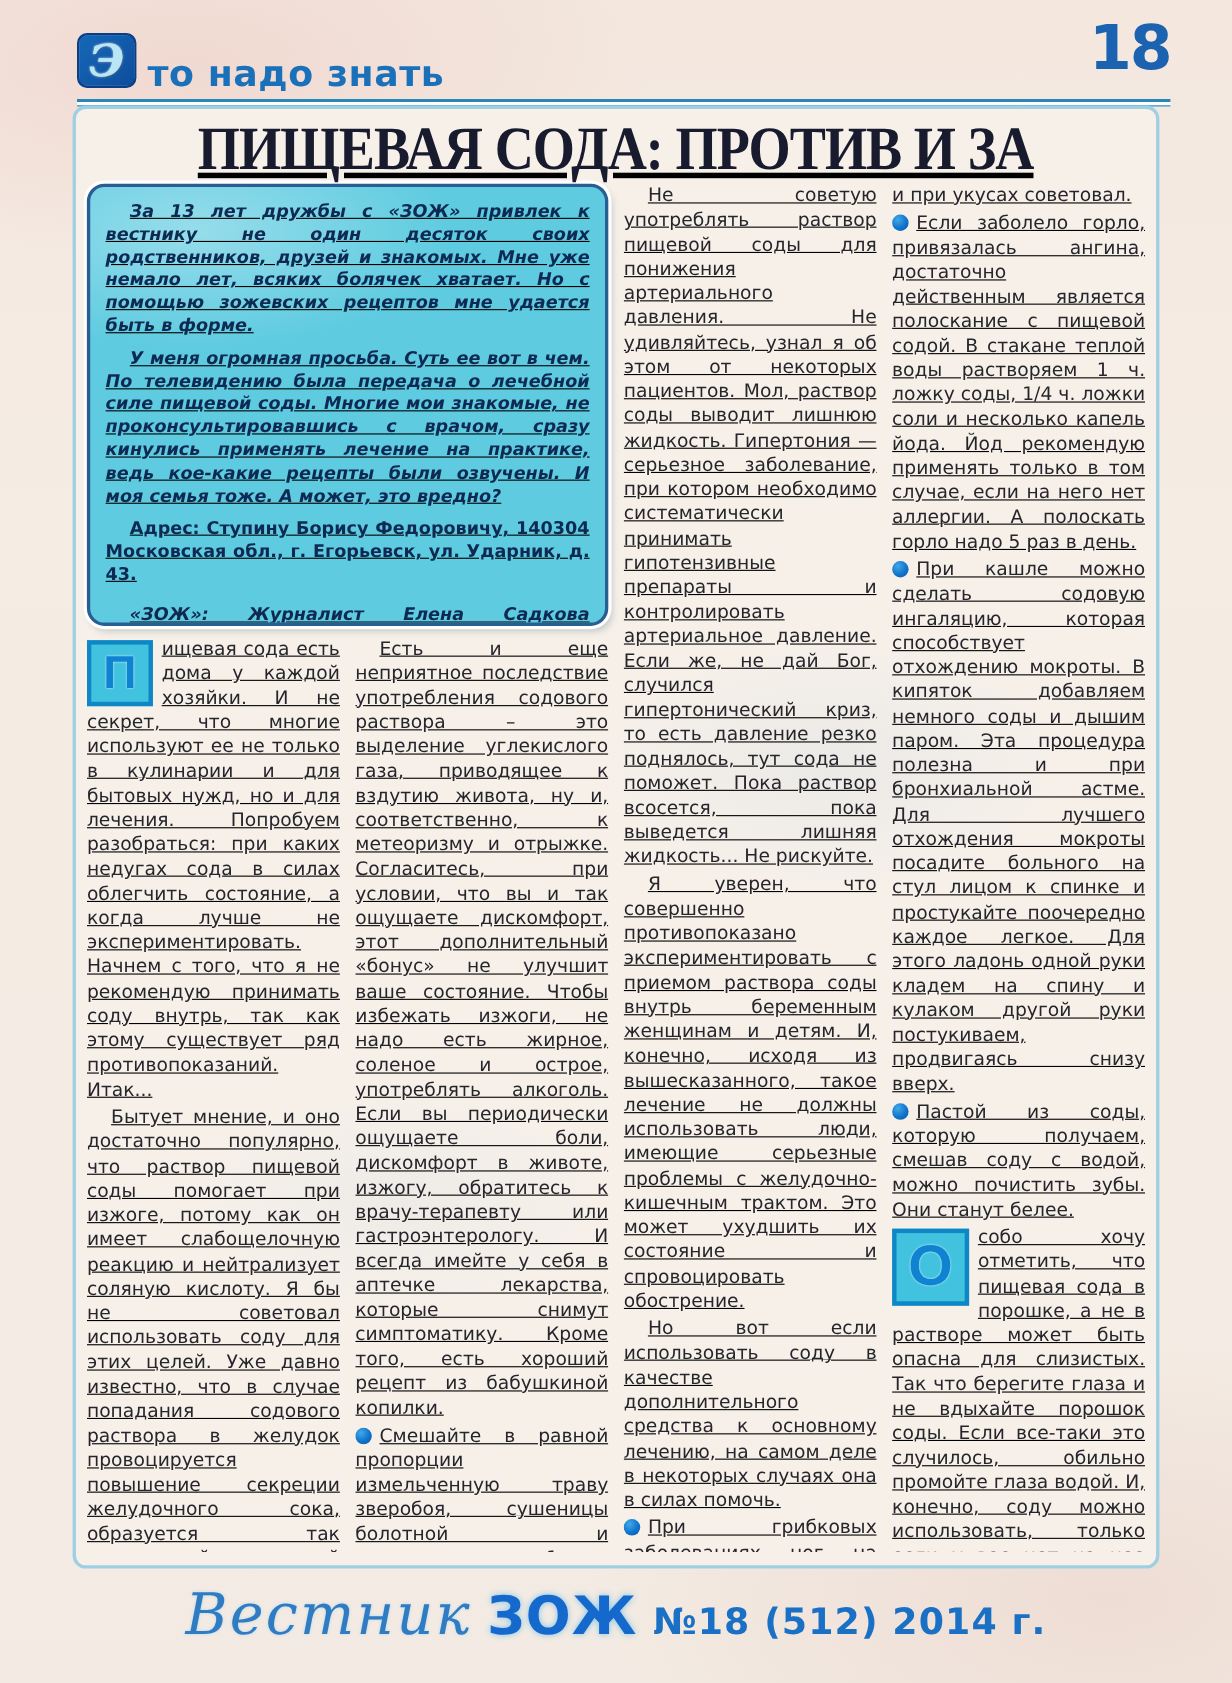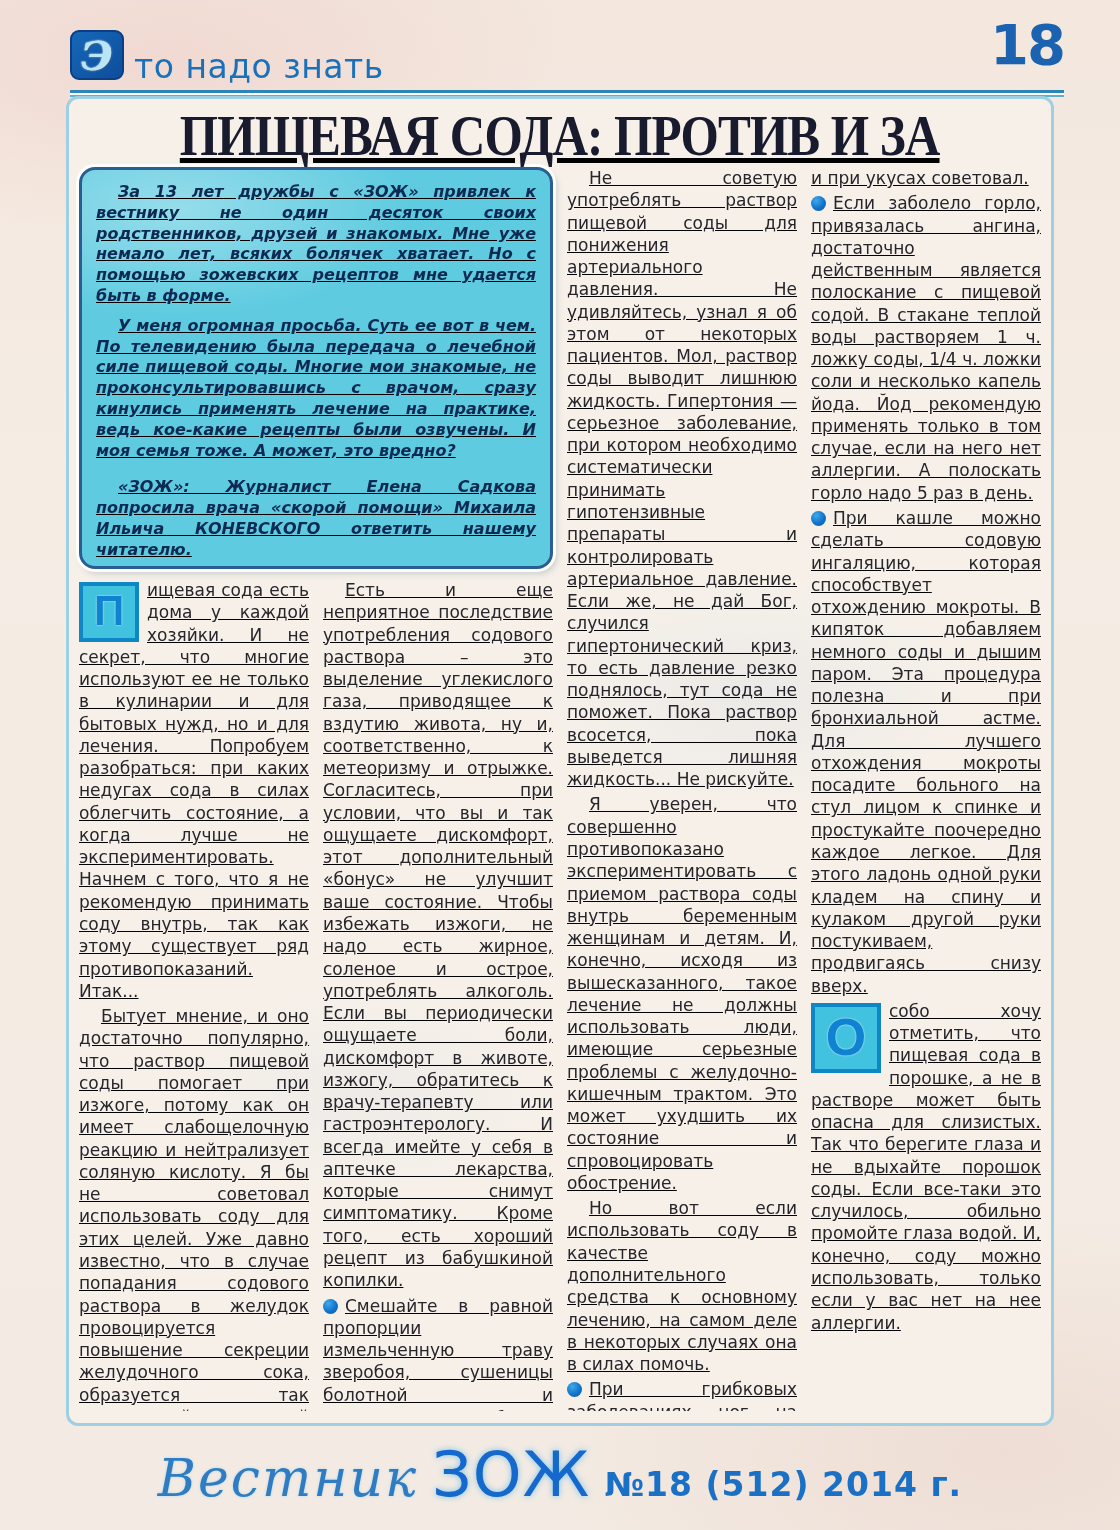--- a/index.html
+++ b/index.html
@@ -27,21 +27,21 @@
     background:linear-gradient(135deg,#1668b8,#0d4d9c);
     border-radius:9px; border:2px solid #0a3f85;
     display:flex; align-items:center; justify-content:center;
   }
   .logo-box span{
     font-family:"DejaVu Serif", serif; font-style:italic; font-weight:bold;
     font-size:40px; color:#b9e6f6; text-shadow:0 0 2px #fff, 1px 1px 0 #083a70;
   }
   .section-label{
     position:absolute; left:64px; bottom:0;
-    font-size:33px; font-weight:normal; color:var(--accent-blue);
+    font-size:33px; font-weight:bold; color:var(--accent-blue);
     letter-spacing:.5px;
   }
   .page-number{
     position:absolute; right:0; top:-12px;
     font-size:56px; font-weight:bold; color:var(--page-number-blue);
     letter-spacing:-2px;
   }
   .header-rule{
     position:absolute; left:70px; right:56px; top:90px; height:7px;
     background:linear-gradient(#2b86b8 0 3px, rgba(255,255,255,.9) 3px 5px, #5fb0d0 5px 7px);
@@ -110,21 +110,21 @@
   .page-footer{
     position:absolute; left:0; right:0; bottom:18px; height:74px;
     display:flex; align-items:baseline; justify-content:center; gap:14px;
   }
   .masthead-script{
     font-family:"DejaVu Serif", serif; font-style:italic; font-weight:normal;
     font-size:52px; color:#2f7cc2; letter-spacing:2px;
     text-shadow:0 0 3px rgba(160,210,240,.8);
   }
   .masthead-zozh{
-    font-size:62px; font-weight:normal; color:var(--masthead-blue); letter-spacing:1px;
+    font-size:48px; font-weight:bold; color:var(--masthead-blue); letter-spacing:1px;
     text-shadow:0 0 6px rgba(110,190,235,.9);
   }
   .issue-number{
     font-size:33px; font-weight:bold; color:#1a70c5; letter-spacing:1px;
   }
 </style>
 </head>
 <body>
 
 <div class="page-header">
@@ -140,20 +140,21 @@
   <div class="article-title-wrap">
     <div class="article-title">ПИЩЕВАЯ СОДА: ПРОТИВ И ЗА</div>
   </div>
 
   <div class="content">
 
     <div class="left-half">
       <div class="letter-box">
         <p>За 13 лет дружбы с «ЗОЖ» привлек к вестнику не один десяток своих родственников, друзей и знакомых. Мне уже немало лет, всяких болячек хватает. Но с помощью зожевских рецептов мне удается быть в форме.</p>
         <p>У меня огромная просьба. Суть ее вот в чем. По телевидению была передача о лечебной силе пищевой соды. Многие мои знакомые, не проконсультировавшись с врачом, сразу кинулись применять лечение на практике, ведь кое-какие рецепты были озвучены. И моя семья тоже. А может, это вредно?</p>
+        <p class="upright">Адрес: Ступину Борису Федоровичу, 140304 Московская обл., г. Егорьевск, ул. Ударник, д. 43.</p>
         <p class="note">«ЗОЖ»: Журналист Елена Садкова попросила врача «скорой помощи» Михаила Ильича КОНЕВСКОГО ответить нашему читателю.</p>
       </div>
 
       <div class="left-cols">
 
         <div class="col">
           <p class="para nodent">
             <span class="dropcap">П</span><span>ищевая сода есть дома у каждой хозяйки. И не секрет, что многие используют ее не только в кулинарии и для бытовых нужд, но и для лечения. Попробуем разобраться: при каких недугах сода в силах облегчить состояние, а когда лучше не экспериментировать. Начнем с того, что я не рекомендую принимать соду внутрь, так как этому существует ряд противопоказаний. Итак...</span>
           </p>
           <p class="para">Бытует мнение, и оно достаточно популярно, что раствор пищевой соды помогает при изжоге, потому как он имеет слабощелочную реакцию и нейтрализует соляную кислоту. Я бы не советовал использовать соду для этих целей. Уже давно известно, что в случае попадания содового раствора в желудок провоцируется повышение секреции желудочного сока, образуется так называемый «кислотный рикошет». И при систематическом лечении изжоги содой можно заработать язву.</p>
@@ -179,20 +180,23 @@
 
     <div class="col">
       <p class="para nodent">и при укусах советовал.</p>
       <p class="para nodent">
         <span class="bullet-dot"></span><span>Если заболело горло, привязалась ангина, достаточно действенным является полоскание с пищевой содой. В стакане теплой воды растворяем 1 ч. ложку соды, 1/4 ч. ложки соли и несколько капель йода. Йод рекомендую применять только в том случае, если на него нет аллергии. А полоскать горло надо 5 раз в день.</span>
       </p>
       <p class="para nodent">
         <span class="bullet-dot"></span><span>При кашле можно сделать содовую ингаляцию, которая способствует отхождению мокроты. В кипяток добавляем немного соды и дышим паром. Эта процедура полезна и при бронхиальной астме. Для лучшего отхождения мокроты посадите больного на стул лицом к спинке и простукайте поочередно каждое легкое. Для этого ладонь одной руки кладем на спину и кулаком другой руки постукиваем, продвигаясь снизу вверх.</span>
       </p>
       <p class="para nodent">
+        <span class="bullet-dot"></span><span>Пастой из соды, которую получаем, смешав соду с водой, можно почистить зубы. Они станут белее.</span>
+      </p>
+      <p class="para nodent">
         <span class="dropcap big">О</span><span>собо хочу отметить, что пищевая сода в порошке, а не в растворе может быть опасна для слизистых. Так что берегите глаза и не вдыхайте порошок соды. Если все-таки это случилось, обильно промойте глаза водой. И, конечно, соду можно использовать, только если у вас нет на нее аллергии.</span>
       </p>
 
     </div>
 
   </div>
 </div>
 
 <div class="page-footer">
   <span class="masthead-script">Вестник</span>

